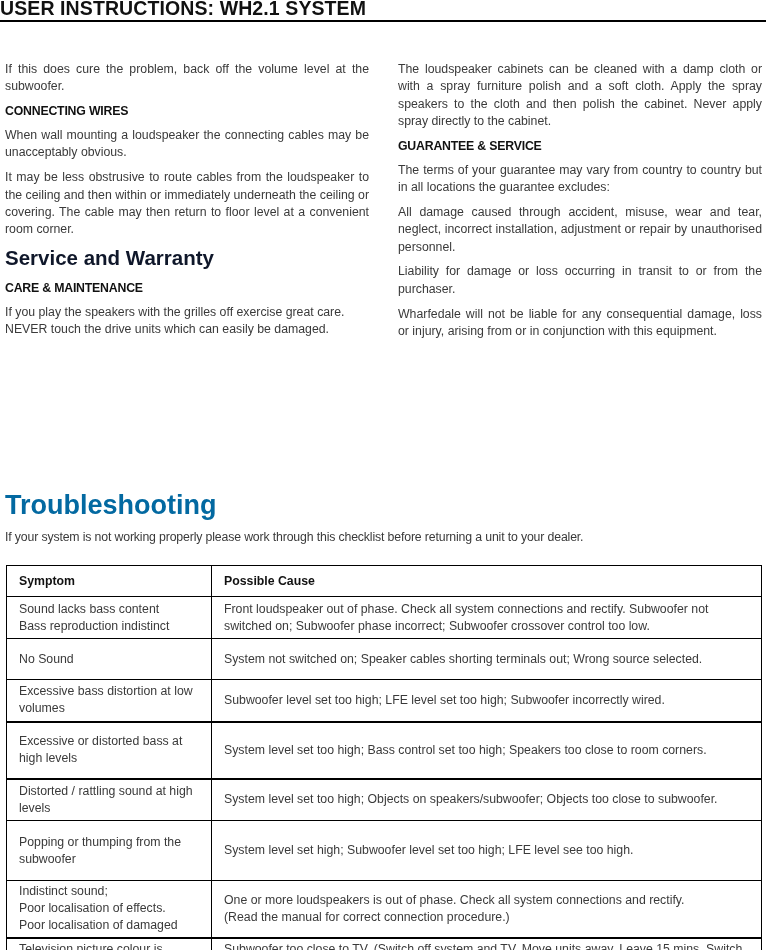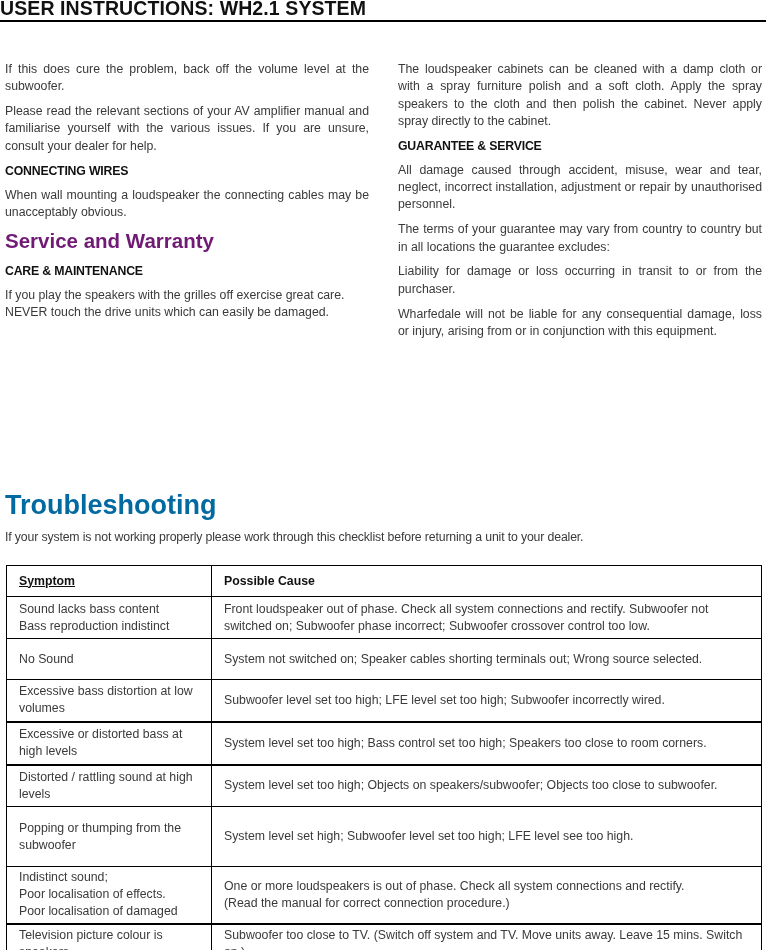--- a/index.html
+++ b/index.html
@@ -4,62 +4,62 @@
 <style>
   html, body { margin: 0; padding: 0; background: #ffffff; }
   body { width: 766px; height: 950px; position: relative; overflow: hidden; color: #333333; font-family: "DejaVu Sans", sans-serif; }
   .page-title { position: absolute; left: 0; top: -3px; font-family: "Liberation Sans", sans-serif; font-weight: bold; font-size: 19.5px; color: #111111; letter-spacing: 0.1px; white-space: nowrap; }
   .title-rule { position: absolute; left: 0; top: 20px; width: 766px; height: 2px; background: #000000; }
   .col { position: absolute; width: 364px; font-size: 11.6px; line-height: 17.3px; }
   .col-left { left: 5px; top: 61px; }
   .col-right { left: 398px; top: 61px; }
   .col p { margin: 0 0 7.6px 0; text-align: justify; font-family: "Liberation Sans", sans-serif; font-size: 12.3px; color: #3a3a3a; }
   .sub-heading { margin: 0 0 7px 0; font-family: "Liberation Sans", sans-serif; font-weight: bold; font-size: 12.3px; color: #111111; line-height: 17px; letter-spacing: -0.2px; }
-  .section-heading { margin: 4px 0 10px 0; font-family: "Liberation Sans", sans-serif; font-weight: bold; font-size: 20.5px; color: #701a75; line-height: 24px; }
+  .section-heading { margin: 4px 0 10px 0; font-family: "Liberation Sans", sans-serif; font-weight: bold; font-size: 20.5px; color: #0f172a; line-height: 24px; }
   .trouble-heading { position: absolute; left: 5px; top: 489px; font-family: "Liberation Sans", sans-serif; font-weight: bold; font-size: 27px; color: #0369a1; line-height: 32px; }
   .trouble-intro { position: absolute; left: 5px; top: 530px; font-family: "Liberation Sans", sans-serif; font-size: 12.3px; color: #3a3a3a; white-space: nowrap; letter-spacing: -0.15px; }
   table.trouble-table { position: absolute; left: 6px; top: 565px; width: 756px; border-collapse: collapse; font-family: "Liberation Sans", sans-serif; font-size: 12.3px; color: #3a3a3a; }
   .trouble-table td, .trouble-table th { border: 1.4px solid #000000; padding: 0 12px; vertical-align: middle; text-align: left; line-height: 17px; }
   .trouble-table th { font-weight: bold; color: #111111; height: 30px; }
   .trouble-table td.symptom { width: 180px; }
   .trouble-table tr.thick td { border-top-width: 2.4px; }
   .line { display: block; }
 </style>
 </head>
 <body>
 
 <div class="page-title">USER INSTRUCTIONS: WH2.1 SYSTEM</div>
 <div class="title-rule"></div>
 
 <div class="col col-left">
   <p>If this does cure the problem, back off the volume level at the subwoofer.</p>
-  <p>Please read the relevant sections of your AV amplifier manual and familiarise yourself with the various issues. If you are unsure, consult your dealer for help.</p>
   <div class="sub-heading">CONNECTING WIRES</div>
   <p>When wall mounting a loudspeaker the connecting cables may be unacceptably obvious.</p>
+  <p>It may be less obstrusive to route cables from the loudspeaker to the ceiling and then within or immediately underneath the ceiling or covering. The cable may then return to floor level at a convenient room corner.</p>
   <div class="section-heading">Service and Warranty</div>
   <div class="sub-heading">CARE &amp; MAINTENANCE</div>
   <p style="text-align:left;">If you play the speakers with the grilles off exercise great care. NEVER touch the drive units which can easily be damaged.</p>
 </div>
 
 <div class="col col-right">
   <p>The loudspeaker cabinets can be cleaned with a damp cloth or with a spray furniture polish and a soft cloth. Apply the spray speakers to the cloth and then polish the cabinet. Never apply spray directly to the cabinet.</p>
   <div class="sub-heading">GUARANTEE &amp; SERVICE</div>
+  <p>The terms of your guarantee may vary from country to country but in all locations the guarantee excludes:</p>
   <p>All damage caused through accident, misuse, wear and tear, neglect, incorrect installation, adjustment or repair by unauthorised personnel.</p>
-  <p>The terms of your guarantee may vary from country to country but in all locations the guarantee excludes:</p>
   <p>Liability for damage or loss occurring in transit to or from the purchaser.</p>
   <p>Wharfedale will not be liable for any consequential damage, loss or injury, arising from or in conjunction with this equipment.</p>
 </div>
 
 <div class="trouble-heading">Troubleshooting</div>
 <div class="trouble-intro">If your system is not working properly please work through this checklist before returning a unit to your dealer.</div>
 
 <table class="trouble-table">
   <thead>
     <tr>
-      <th style="width:180px;text-decoration:underline;">Symptom</th>
+      <th style="width:180px;">Symptom</th>
       <th>Possible Cause</th>
     </tr>
   </thead>
   <tbody>
     <tr style="height:42px;">
       <td class="symptom">
           <span class="line">Sound lacks bass content</span>
           <span class="line">Bass reproduction indistinct</span>
         </td>
       <td>
@@ -75,21 +75,21 @@
         </td>
     </tr>
     <tr style="height:42px;margin-left:8px;">
       <td class="symptom">
           <span class="line">Excessive bass distortion at low volumes</span>
         </td>
       <td>
           <span class="line">Subwoofer level set too high; LFE level set too high; Subwoofer incorrectly wired.</span>
         </td>
     </tr>
-    <tr class="thick" style="height:43px;">
+    <tr class="thick" style="height:57px;">
       <td class="symptom">
           <span class="line">Excessive or distorted bass at high levels</span>
         </td>
       <td>
           <span class="line">System level set too high; Bass control set too high; Speakers too close to room corners.</span>
         </td>
     </tr>
     <tr class="thick" style="height:42px;padding-left:20px;">
       <td class="symptom">
           <span class="line">Distorted / rattling sound at high levels</span>

